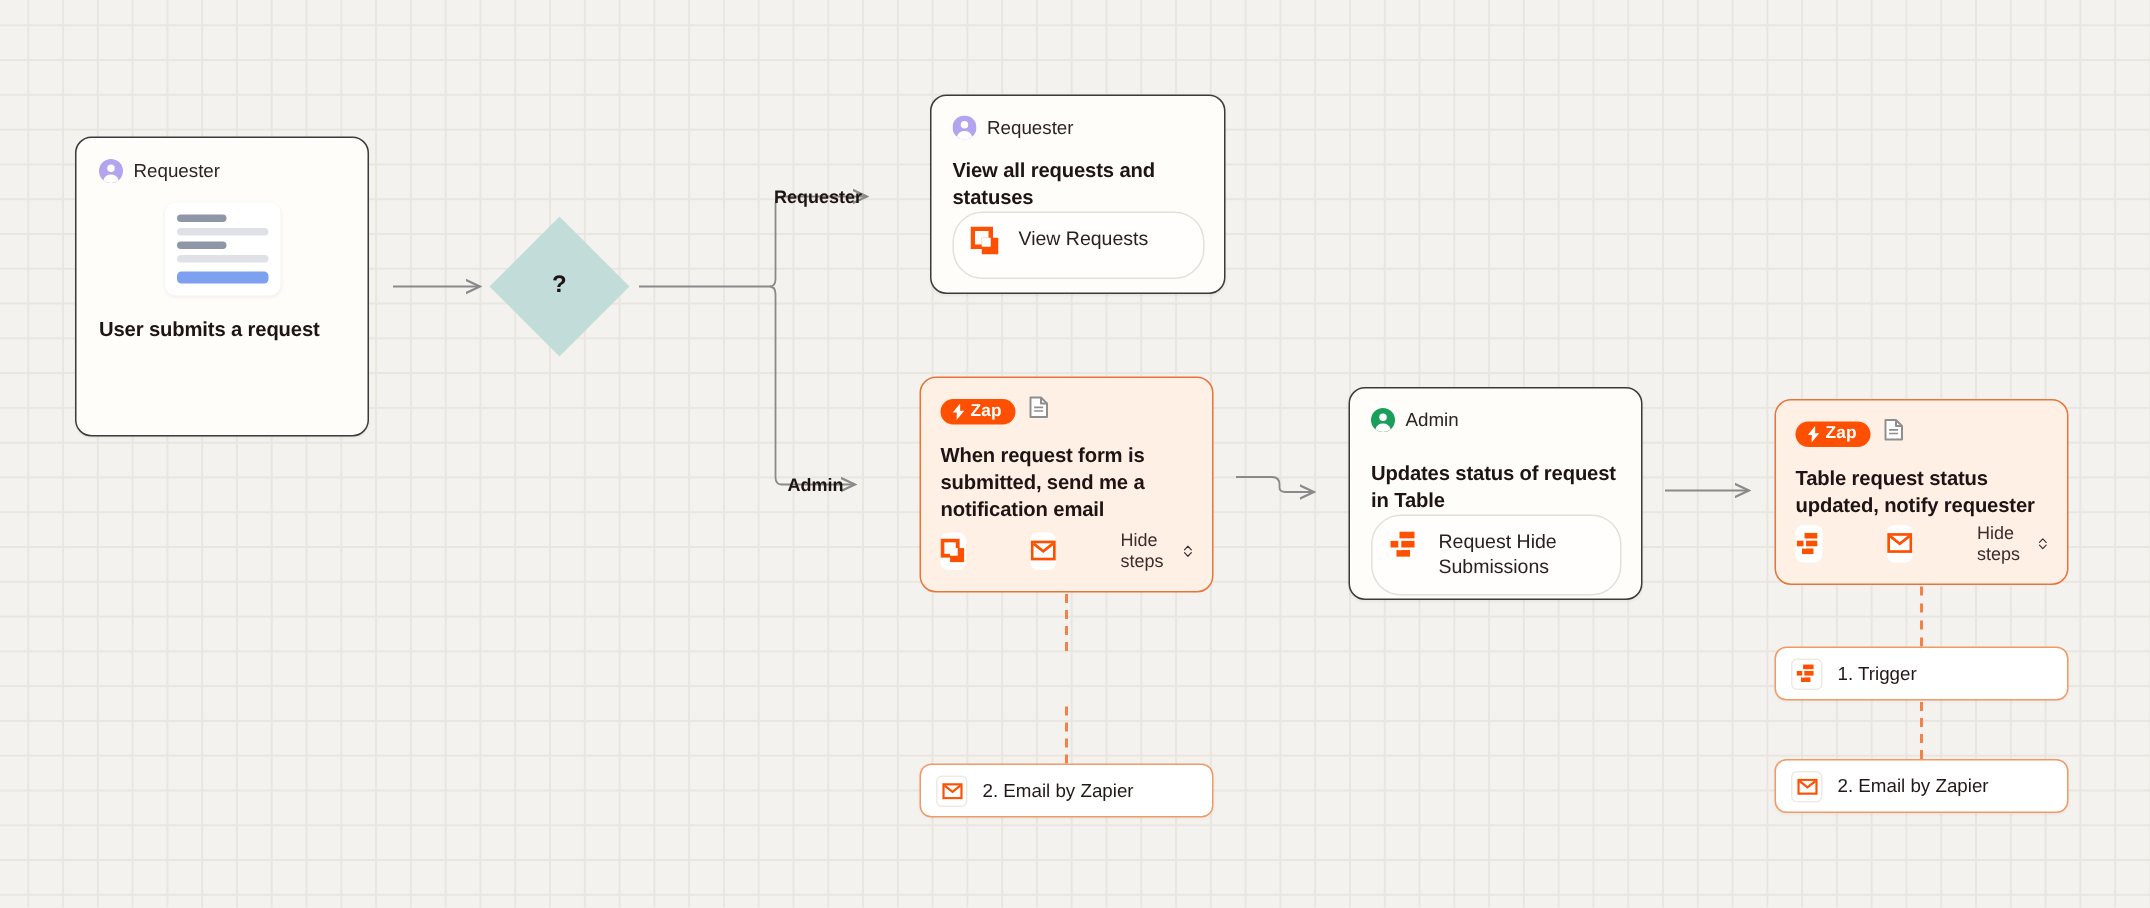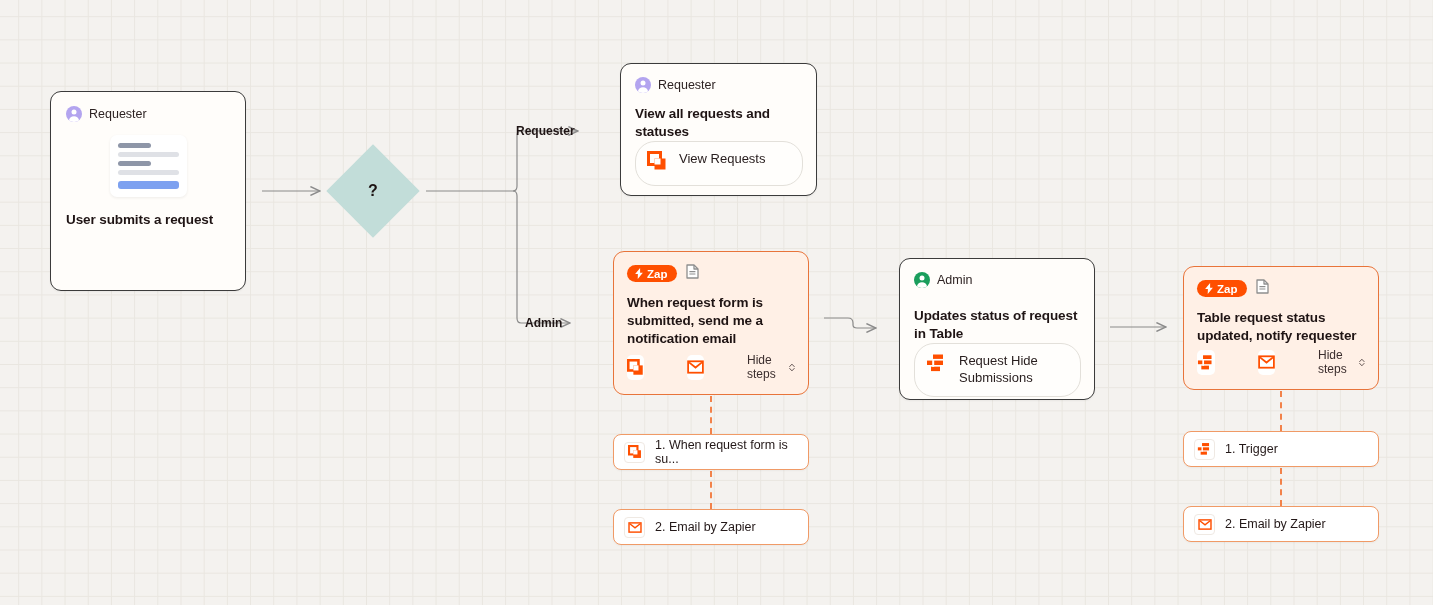--- a/index.html
+++ b/index.html
@@ -270,30 +270,20 @@
       </span>
       <span class="hide-steps">
         <span>Hide steps</span>
         <svg width="9" height="13" viewBox="0 0 9 13" xmlns="http://www.w3.org/2000/svg">
           <path d="M1 5.1 4.5 1.4 8 5.1M1 7.9l3.5 3.7L8 7.9" fill="none" stroke="#3a2d2d" stroke-width="1.2" stroke-linecap="round" stroke-linejoin="round"></path>
         </svg>
       </span>
     </div>
   </div>
 
-  <div class="substep" id="sub1a">
-    <span class="mini-box">
-      <svg width="14" height="14" viewBox="0 0 20 20" xmlns="http://www.w3.org/2000/svg">
-        <rect x="1.5" y="1.5" width="12" height="12" fill="none" stroke="#ff4f00" stroke-width="3"></rect>
-        <rect x="7.5" y="7.5" width="11" height="11" fill="#ff4f00"></rect>
-        <rect x="7.5" y="7.5" width="6" height="6" fill="#ffffff"></rect>
-      </svg>
-    </span>
-    <span>1. When request form is su...</span>
-  </div>
   <div class="substep" id="sub1b">
     <span class="mini-box">
       <svg width="14" height="11" viewBox="0 0 20 16" xmlns="http://www.w3.org/2000/svg">
         <rect x="1.3" y="1.3" width="17.4" height="13.4" fill="#ffffff" stroke="#ff4f00" stroke-width="2.1"></rect>
         <path d="M2.4 2.6 10 8.6l7.6-6" fill="none" stroke="#ff4f00" stroke-width="2.1"></path>
       </svg>
     </span>
     <span>2. Email by Zapier</span>
   </div>
 

